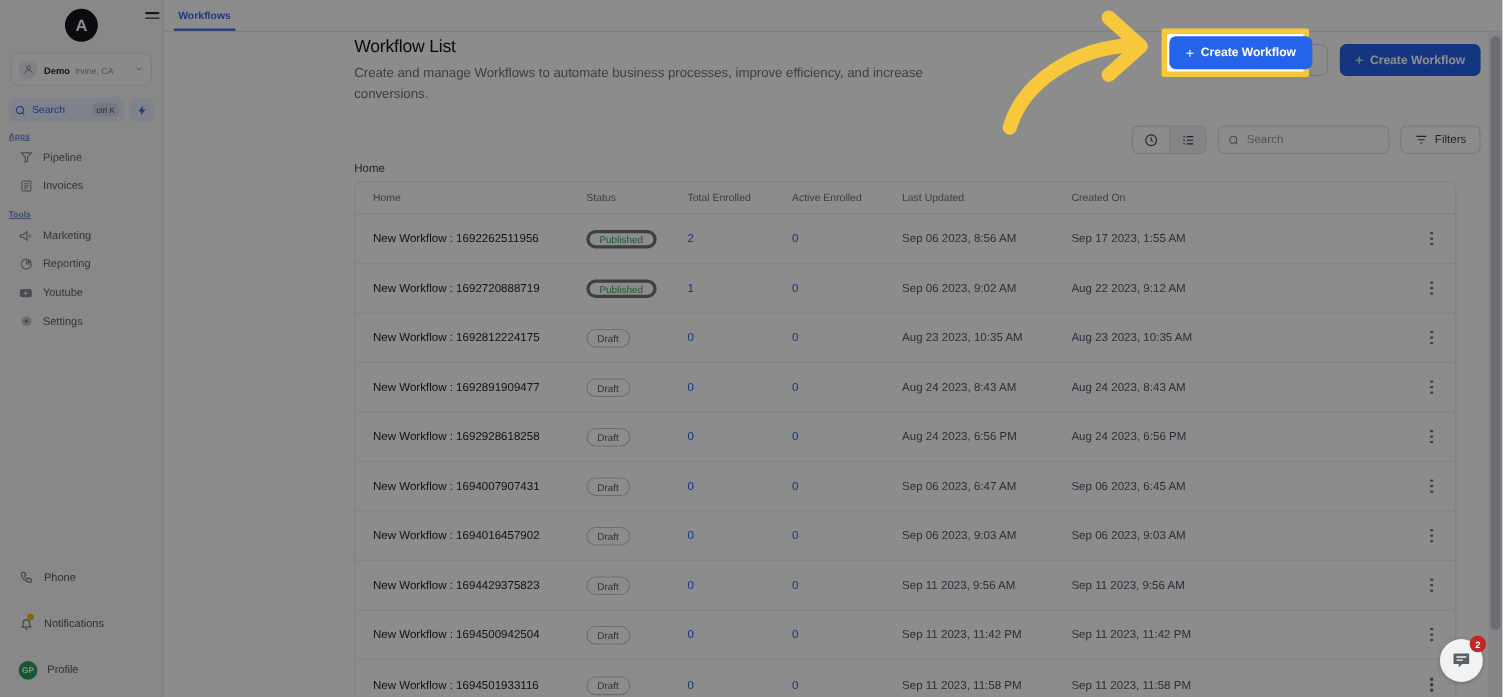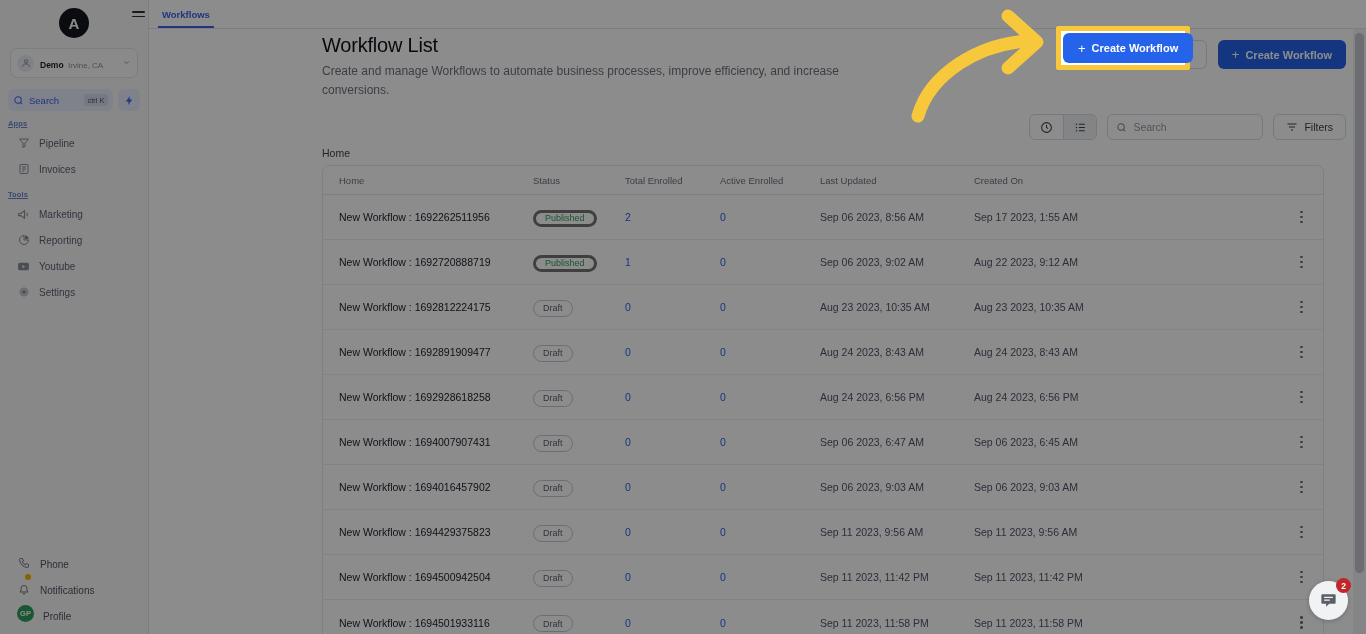--- a/index.html
+++ b/index.html
@@ -71,22 +71,22 @@
     margin: 8px 0 2px 8px; letter-spacing: .1px; text-decoration: underline;
   }
   .nav-item {
     height: 26px; display: flex; align-items: center; gap: 9px;
     padding-left: 17px; color: #5b6170; font-size: 10px;
   }
   .nav-item .nicon { width: 13px; height: 13px; display:flex; align-items:center; justify-content:center; color:#868c99; flex:0 0 auto;}
 
   .sidebar-bottom { position: absolute; left:0; right:0; bottom: 12px; }
   .bottom-item {
-    height: 26px; display:flex; align-items:flex-end; gap: 9px;
-    padding-left: 17px; color:#4e545f; font-size: 10px; position: relative;
+    height: 26px; display:flex; align-items:center; gap: 9px;
+    padding-left: 17px; color:#4e545f; font-size: 10px; position: relative; margin-top: 16px;
   }
   .bottom-item .nicon { width: 14px; height:14px; display:flex; align-items:center; justify-content:center; color:#6e7480; flex:0 0 auto;}
   .notif-dot {
     position:absolute; left: 25px; top: 4px; width: 6px; height: 6px;
     border-radius: 50%; background: #f2b705;
   }
   .profile-avatar {
     width: 17px; height:17px; border-radius: 50%; background:#2e9e5b; color:#fff;
     font-size: 7.5px; font-weight:700; display:flex; align-items:center; justify-content:center;
     flex:0 0 auto;
@@ -114,21 +114,21 @@
   
   .content {
     position: absolute; left: 149px; top: 29px; right: 0; bottom: 0;
     background: #ffffff; overflow: hidden;
   }
   .page-inner { position: relative; width: 100%; height: 100%; }
 
   .page-head {
     position: absolute; left: 173px; top: 5px; width: 530px;
   }
-  .page-title { font-size: 20px; font-weight: 400; color: #10121a; letter-spacing: -.2px; }
+  .page-title { font-size: 16px; font-weight: 400; color: #10121a; letter-spacing: -.2px; }
   .page-sub { margin-top: 5px; font-size: 12px; line-height: 1.55; color: #6d727f; }
 
   .head-actions {
     position: absolute; right: 20px; top: 11px;
     display: flex; align-items: center; gap: 11px;
   }
   .btn-secondary {
     height: 29px; min-width: 110px; padding: 0 14px;
     border: 1px solid #d8dbe3; border-radius: 6px; background: #ffffff;
     font-size: 11px; color: #3d424e; display:flex; align-items:center; justify-content:center;

